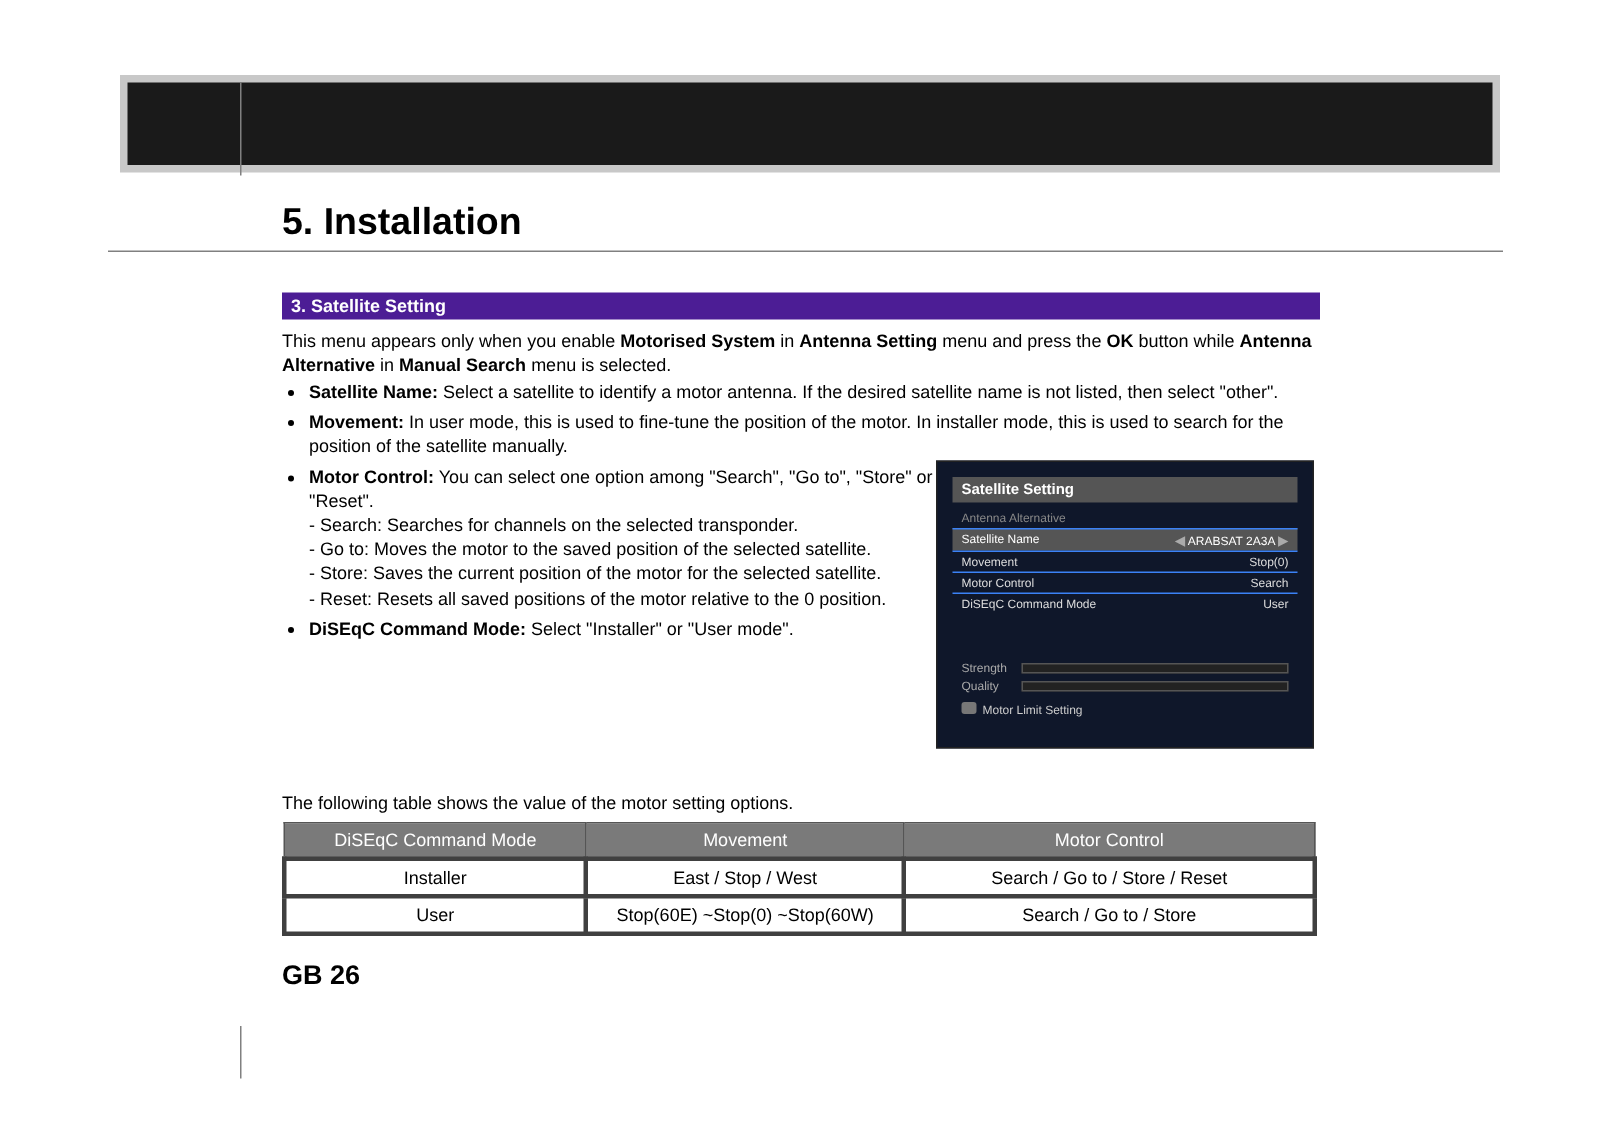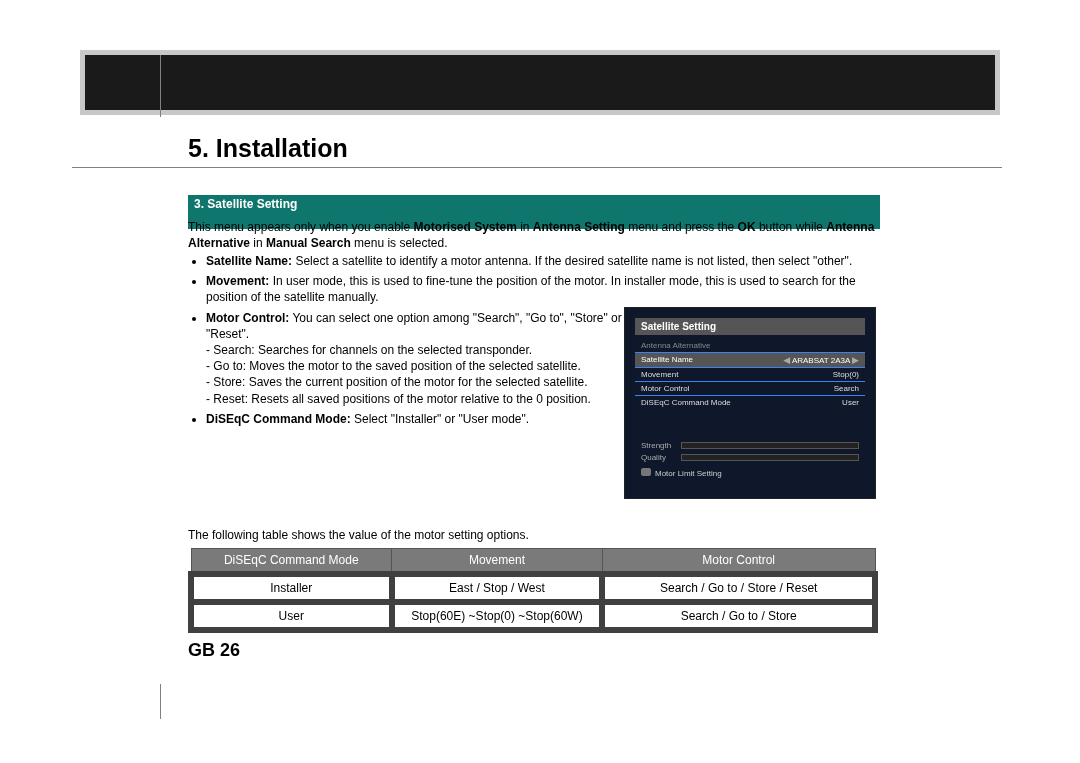--- a/index.html
+++ b/index.html
@@ -62,22 +62,22 @@
     top: 134px;
     font-size: 25px;
     font-weight: bold;
     color: #000;
   }
   .section-bar {
     position: absolute;
     left: 188px;
     top: 195px;
     width: 686px;
-    height: 34px;
-    background: #0f766e;
+    height: 18px;
+    background: #4c1d95;
     color: #fff;
     font-weight: bold;
     font-size: 12px;
     line-height: 18px;
     padding-left: 6px;
   }
   .intro {
     position: absolute;
     left: 188px;
     top: 219px;
@@ -162,21 +162,21 @@
   }
   .opt-table th {
     background: #7a7a7a;
     color: #fff;
     font-weight: normal;
     text-align: center;
     border: 1px solid #555;
     padding: 4px 6px;
   }
   .opt-table td {
-    border: 6px solid #404040;
+    border: 3px solid #404040;
     text-align: center;
     padding: 4px 6px;
   }
   .col1 { width: 200px; }
   .col2 { width: 210px; }
   .col3 { width: 280px; }
   .page-no {
     position: absolute;
     left: 188px;
     top: 640px;

